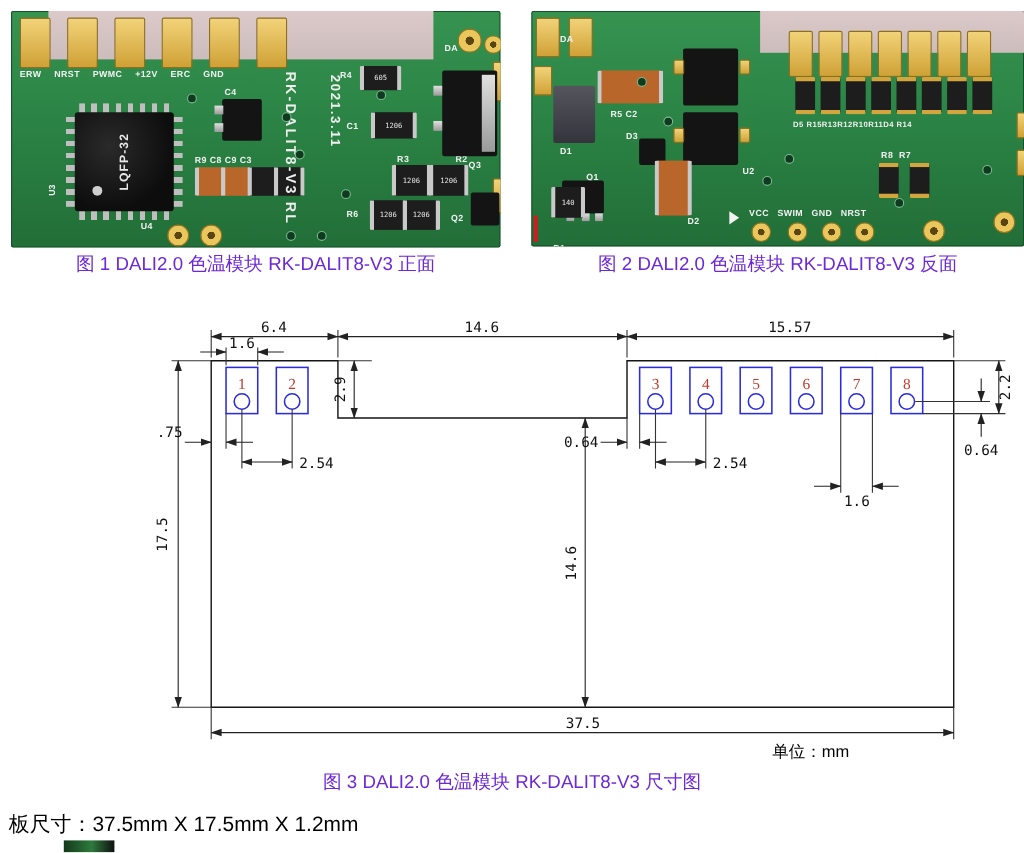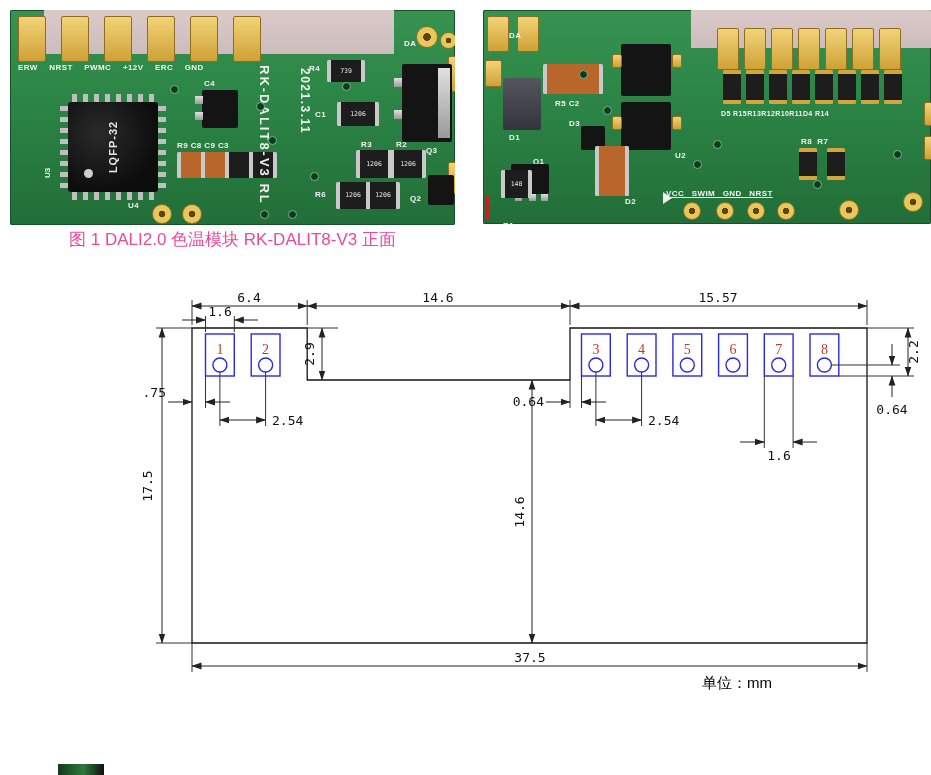--- a/index.html
+++ b/index.html
@@ -47,21 +47,21 @@
   .qfp .lbl{transform:rotate(-90deg);color:#e8e8e8;font:bold 11px "Liberation Sans",sans-serif;letter-spacing:1px;}
   .qfp .dot{position:absolute;left:16px;bottom:14px;width:9px;height:9px;border-radius:50%;background:#cfcfcf;}
 
   .vtext{position:absolute;transform-origin:0 0;transform:rotate(90deg);color:#efefef;
          font:bold 13px "Liberation Sans",sans-serif;letter-spacing:2px;white-space:nowrap;}
   .vtext.small{font-size:12px;letter-spacing:1.5px;}
   .vlbl{position:absolute;transform-origin:0 0;transform:rotate(-90deg);color:#f2f2f2;
         font:bold 8px "Liberation Sans",sans-serif;white-space:nowrap;}
 
   
-  .cap{position:absolute;color:#ec4899;font:17px/1.35 "Liberation Sans",sans-serif;text-align:center;}
+  .cap{position:absolute;color:#6d28d9;font:17px/1.35 "Liberation Sans",sans-serif;text-align:center;}
   .cap1{left:10px;top:229px;width:445px;}
   .cap2{left:483px;top:229px;width:448px;}
   .cap3{left:0;top:700px;width:931px;}
   .board-size{position:absolute;left:8px;top:736px;color:#000;font:19px "Liberation Sans",sans-serif;}
   .fragment{position:absolute;left:58px;top:764px;width:46px;height:11px;
             background:linear-gradient(90deg,#14381c,#2e7a3c 55%,#101010);}
 
   
   .diagram{position:absolute;left:142px;top:292px;width:786px;height:400px;}
   .ol{fill:none;stroke:#151515;stroke-width:1.3;}
@@ -113,30 +113,30 @@
     <div class="silver" style="left:185px;top:102px;width:8px;height:8px;"></div>
 
     <div class="sl" style="left:167px;top:132px;">R9 C8 C9 C3</div>
     <div class="smd orange" style="left:167px;top:142px;width:20px;height:26px;"></div>
     <div class="smd orange" style="left:191px;top:142px;width:20px;height:26px;"></div>
     <div class="smd" style="left:215px;top:142px;width:20px;height:26px;"></div>
     <div class="smd" style="left:239px;top:142px;width:20px;height:26px;"></div>
 
     <div class="sl" style="left:299px;top:55px;">R4</div>
     <div class="smd" style="left:317px;top:50px;width:30px;height:22px;">
-        <span>739</span>
+        <span>605</span>
       </div>
 
     <div class="sl" style="left:305px;top:101px;">C1</div>
     <div class="smd" style="left:327px;top:92px;width:34px;height:24px;">
         <span>1206</span>
       </div>
 
     <div class="sl" style="left:351px;top:131px;">R3</div>
-    <div class="sl" style="left:386px;top:131px;">R2</div>
+    <div class="sl" style="left:404px;top:131px;">R2</div>
     <div class="smd" style="left:346px;top:140px;width:28px;height:28px;">
         <span>1206</span>
       </div>
     <div class="smd" style="left:380px;top:140px;width:28px;height:28px;">
         <span>1206</span>
       </div>
 
     <div class="sl" style="left:305px;top:181px;">R6</div>
     <div class="smd" style="left:326px;top:172px;width:26px;height:27px;">
         <span>1206</span>
@@ -221,39 +221,40 @@
     <div class="smd vgold" style="left:355px;top:60px;width:18px;height:26px;"></div>
     <div class="smd vgold" style="left:378px;top:60px;width:18px;height:26px;"></div>
     <div class="smd vgold" style="left:401px;top:60px;width:18px;height:26px;"></div>
     <div class="sl" style="left:238px;top:100px;font-size:7px;">D5 R15R13R12R10R11D4 R14</div>
 
     <div class="sl" style="left:318px;top:128px;">R8  R7</div>
     <div class="smd vgold" style="left:316px;top:138px;width:18px;height:24px;"></div>
     <div class="smd vgold" style="left:344px;top:138px;width:18px;height:24px;"></div>
 
     <div class="tri" style="left:180px;top:182px;"></div>
-    <div class="sl prog-label" style="left:183px;top:180px;text-decoration:underline;">VCC SWIM GND NRST</div>
+    <div class="sl prog-label" style="left:198px;top:180px;">VCC SWIM GND NRST</div>
     <div class="hole" style="left:200px;top:192px;width:16px;height:16px;"></div>
     <div class="hole" style="left:233px;top:192px;width:16px;height:16px;"></div>
     <div class="hole" style="left:264px;top:192px;width:16px;height:16px;"></div>
     <div class="hole" style="left:294px;top:192px;width:16px;height:16px;"></div>
     <div class="hole" style="left:356px;top:190px;width:18px;height:18px;"></div>
     <div class="hole" style="left:420px;top:182px;width:18px;height:18px;"></div>
     <div class="pad" style="left:441px;top:92px;width:7px;height:22px;"></div>
     <div class="pad" style="left:441px;top:126px;width:7px;height:22px;"></div>
     <div class="redmark" style="left:2px;top:186px;width:4px;height:24px;"></div>
     <div class="via" style="left:96px;top:60px;"></div>
     <div class="via" style="left:120px;top:96px;"></div>
     <div class="via" style="left:210px;top:150px;"></div>
     <div class="via" style="left:230px;top:130px;"></div>
     <div class="via" style="left:330px;top:170px;"></div>
     <div class="via" style="left:410px;top:140px;"></div>
   </div>
 
   <div class="cap cap1">图 1 DALI2.0 色温模块 RK-DALIT8-V3  正面</div>
+  <div class="cap cap2">图 2 DALI2.0 色温模块 RK-DALIT8-V3  反面</div>
 
   <div class="diagram">
     <svg width="786" height="400" viewBox="0 0 786 400">
       <defs>
         <marker id="ar" viewBox="0 0 10 10" refX="9.5" refY="5" markerWidth="10" markerHeight="10" orient="auto-start-reverse">
           <path d="M0,1.6 L10,5 L0,8.4 z" fill="#222"></path>
         </marker>
       </defs>
 
       <path class="ol" d="M50 36 H165.2 V88 H428 V36 H725 V351 H50 Z"></path>
@@ -346,14 +347,16 @@
       <text class="dt" x="506" y="133" text-anchor="start">2.54</text>
       <text class="dt" x="637" y="168" text-anchor="middle">1.6</text>
       <text class="dt" x="750" y="122" text-anchor="middle">0.64</text>
       <text class="dt" x="10" y="194" text-anchor="middle" transform="rotate(-90 10 194)">17.5</text>
       <text class="dt" x="382" y="220" text-anchor="middle" transform="rotate(-90 382 220)">14.6</text>
       <text class="dt" x="388" y="370" text-anchor="middle">37.5</text>
       <text class="ut" x="560" y="396" text-anchor="start">单位：mm</text>
     </svg>
   </div>
 
+  <div class="cap cap3">图 3 DALI2.0 色温模块 RK-DALIT8-V3  尺寸图</div>
+  <div class="board-size">板尺寸：37.5mm X 17.5mm X 1.2mm</div>
   <div class="fragment"></div>
 </div>
 
 </body></html>

